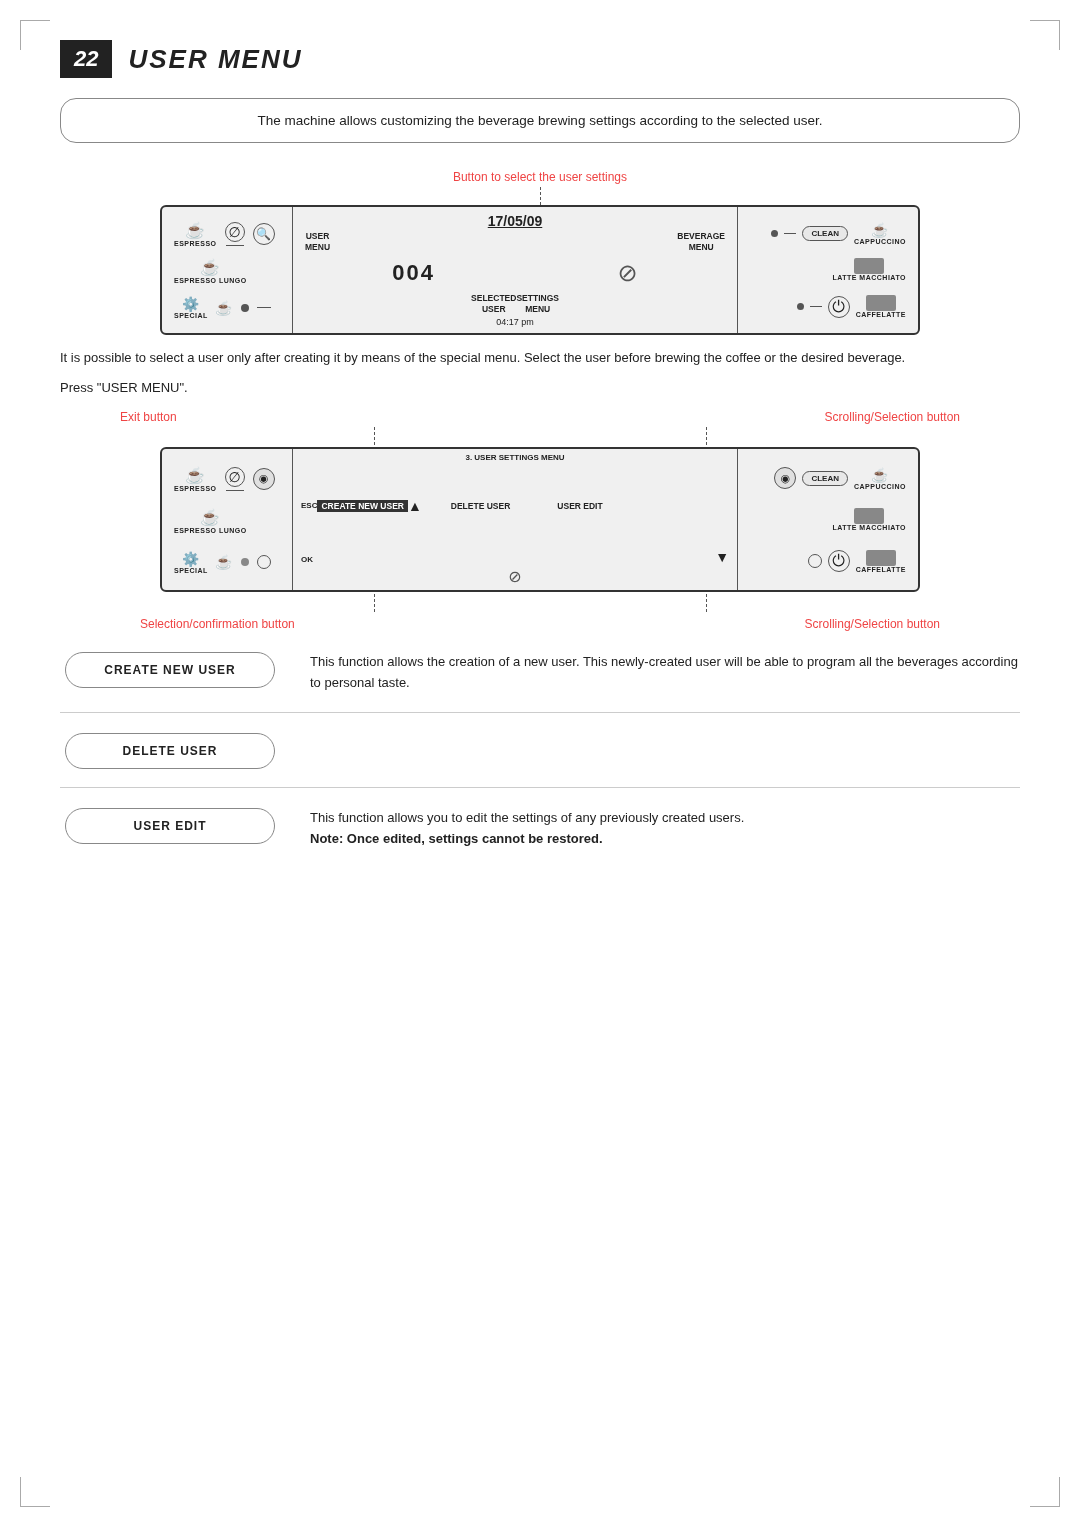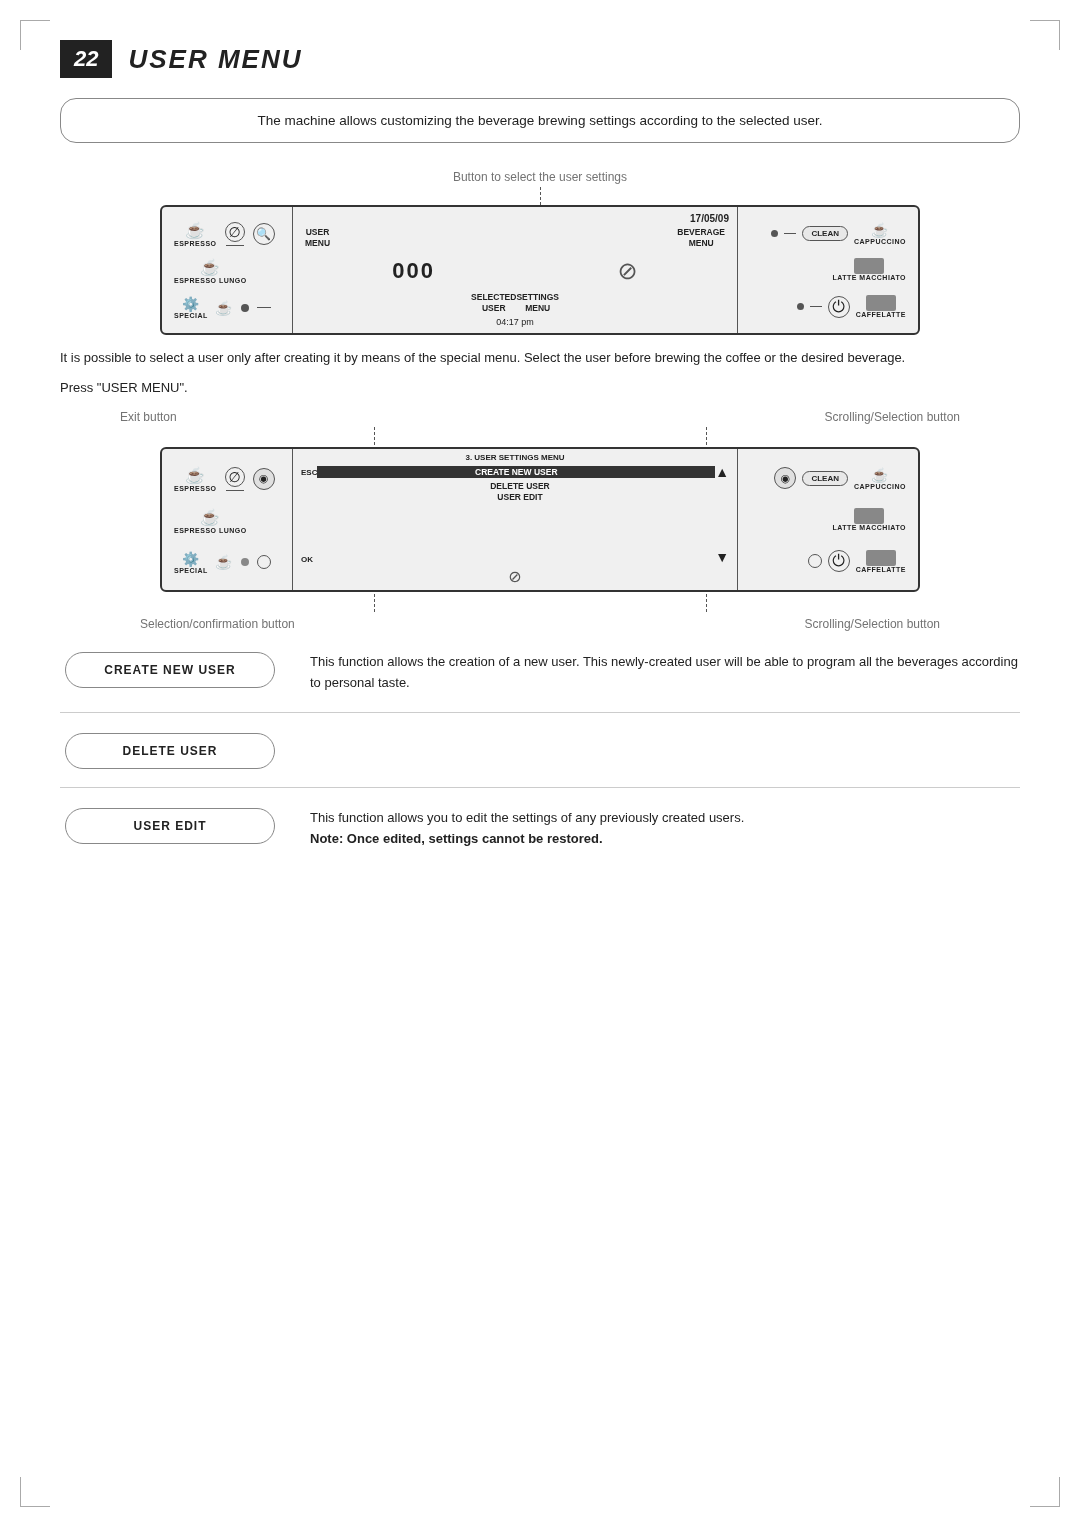--- a/index.html
+++ b/index.html
@@ -96,24 +96,25 @@
     .machine-center {
       flex: 1;
       border-left: 1.5px solid #555;
       border-right: 1.5px solid #555;
       display: flex;
       flex-direction: column;
       justify-content: space-between;
       padding: 4px 8px;
     }
     .mc-date {
-      text-align: right;
-      font-size: 10px;
+      text-align: center;
+      font-size: 14px;
       font-weight: bold;
       padding-top: 2px;
+      text-decoration: underline;
     }
     .mc-menus {
       display: flex;
       justify-content: space-between;
       align-items: flex-start;
       padding: 2px 4px;
     }
     .menu-item-label {
       font-size: 8.5px;
       font-weight: bold;
@@ -190,21 +191,21 @@
     .small-rect {
       width: 30px;
       height: 16px;
       background: #888;
       border-radius: 2px;
     }
 
     
     .annotation-label {
       font-size: 12px;
-      color: #737373;
+      color: #ef4444;
       text-align: center;
     }
     .dotted-line {
       border-left: 1px dashed #555;
       height: 20px;
       margin: 0 auto;
     }
 
     
     .body-text {
@@ -247,21 +248,20 @@
     }
     .mc2-menu-title {
       font-size: 8px;
       font-weight: bold;
       text-align: center;
       margin-bottom: 2px;
     }
     .mc2-menu-body {
       flex: 1;
       display: flex;
-      flex-direction: column;
       gap: 1px;
     }
     .mc2-row {
       display: flex;
       align-items: center;
       justify-content: space-between;
     }
     .mc2-esc {
       font-size: 8px;
       font-weight: bold;
@@ -393,21 +393,21 @@
 
   <div class="machine-center">
     <div class="mc-date">17/05/09</div>
     <div class="mc-menus">
       <div class="menu-item-label" style="white-space:pre-line;">USER
 MENU</div>
       <div class="menu-item-label" style="white-space:pre-line;">BEVERAGE
 MENU</div>
     </div>
     <div class="mc-middle">
-      <div class="big-num">000</div>
+      <div class="big-num">004</div>
       <div class="slash-icon">⊘</div>
     </div>
     <div class="mc-bottom">
       <div class="sel-user-label" style="white-space:pre-line;">SELECTED
 USER</div>
       <div class="settings-menu-label" style="white-space:pre-line;">SETTINGS
 MENU</div>
     </div>
     <div class="mc-time">04:17 pm</div>
   </div>

